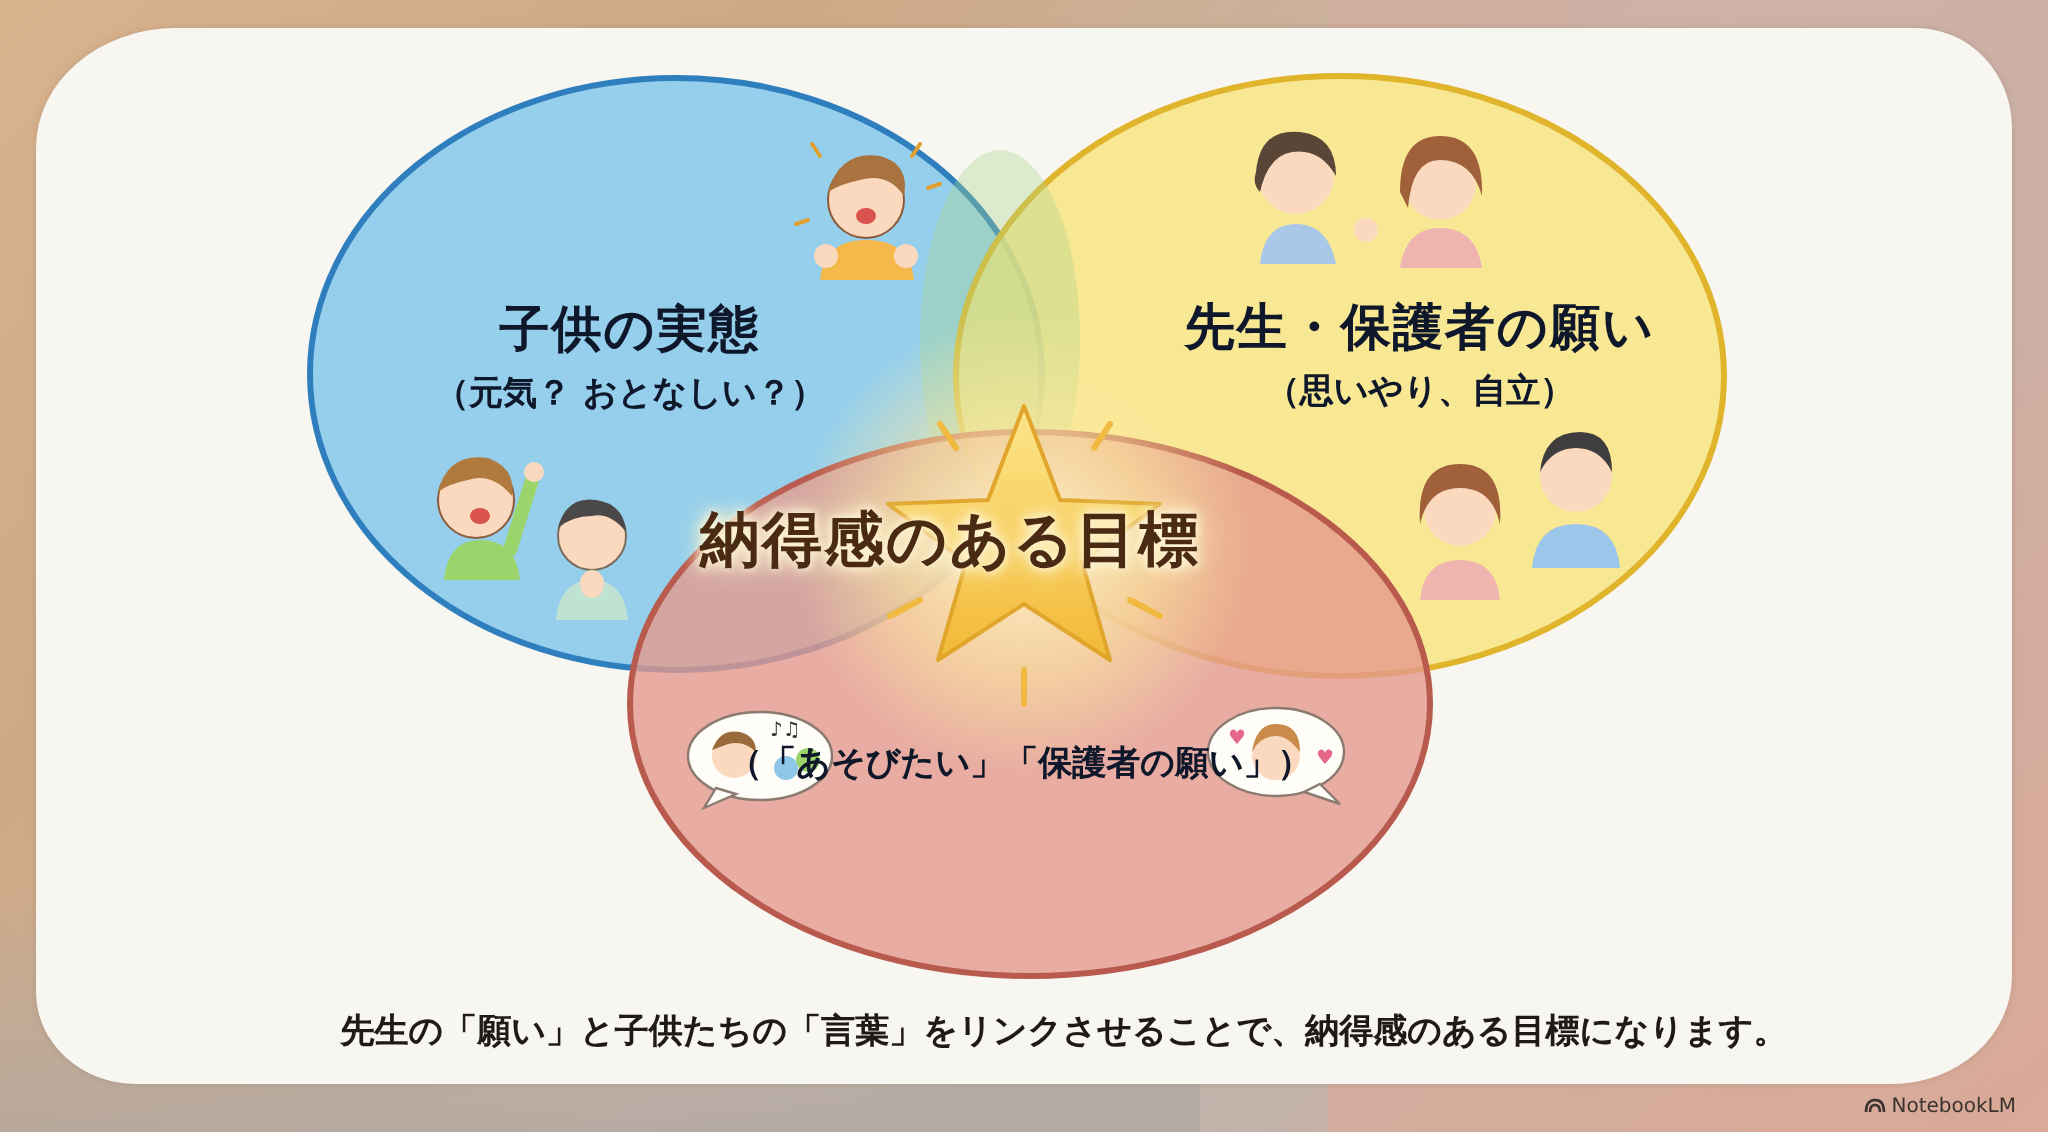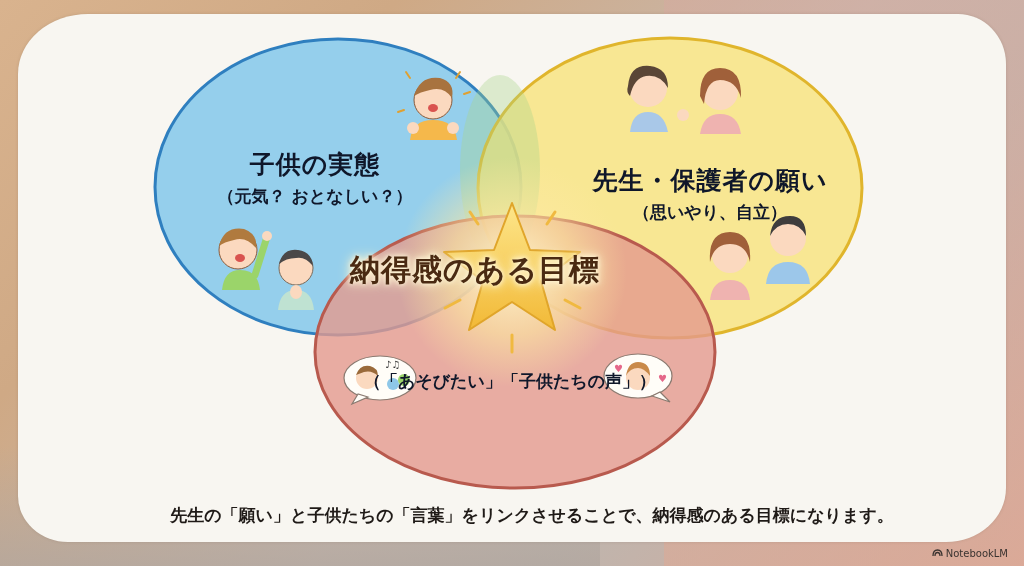--- a/index.html
+++ b/index.html
@@ -160,27 +160,27 @@
     <text x="614" y="372" font-size="10" fill="#e5688a">♥</text>
     <text x="658" y="382" font-size="10" fill="#e5688a">♥</text>
   </g>
 </svg>
 
 <div class="label" style="left:180px; top:148px; width:270px;">
   <div class="title-lg">子供の実態</div>
   <div class="sub">（元気？ おとなしい？）</div>
 </div>
 
-<div class="label" style="left:560px; top:164px; width:300px;">
+<div class="label" style="left:560px; top:147px; width:300px;">
   <div class="title-lg">先生・保護者の願い</div>
   <div class="sub">（思いやり、自立）</div>
 </div>
 
 <div class="label" style="left:330px; top:366px; width:360px;">
-  <div class="sub">（「あそびたい」「子供たちの声」）</div>
+  <div class="sub">（「あそびたい」「保護者の願い」）</div>
 </div>
 
 <div class="center-goal">納得感のある目標</div>
 
 <div class="caption">先生の「願い」と子供たちの「言葉」をリンクさせることで、納得感のある目標になります。</div>
 
 <div class="brand">
   <svg width="11" height="8" viewBox="0 0 11 8">
     <path d="M1 8 Q1 2 5.5 2 Q10 2 10 8" fill="none" stroke="#3a3330" stroke-width="1.3"></path>
     <path d="M3 8 Q3 4.5 5.5 4.5 Q8 4.5 8 8" fill="none" stroke="#3a3330" stroke-width="1.3"></path>

